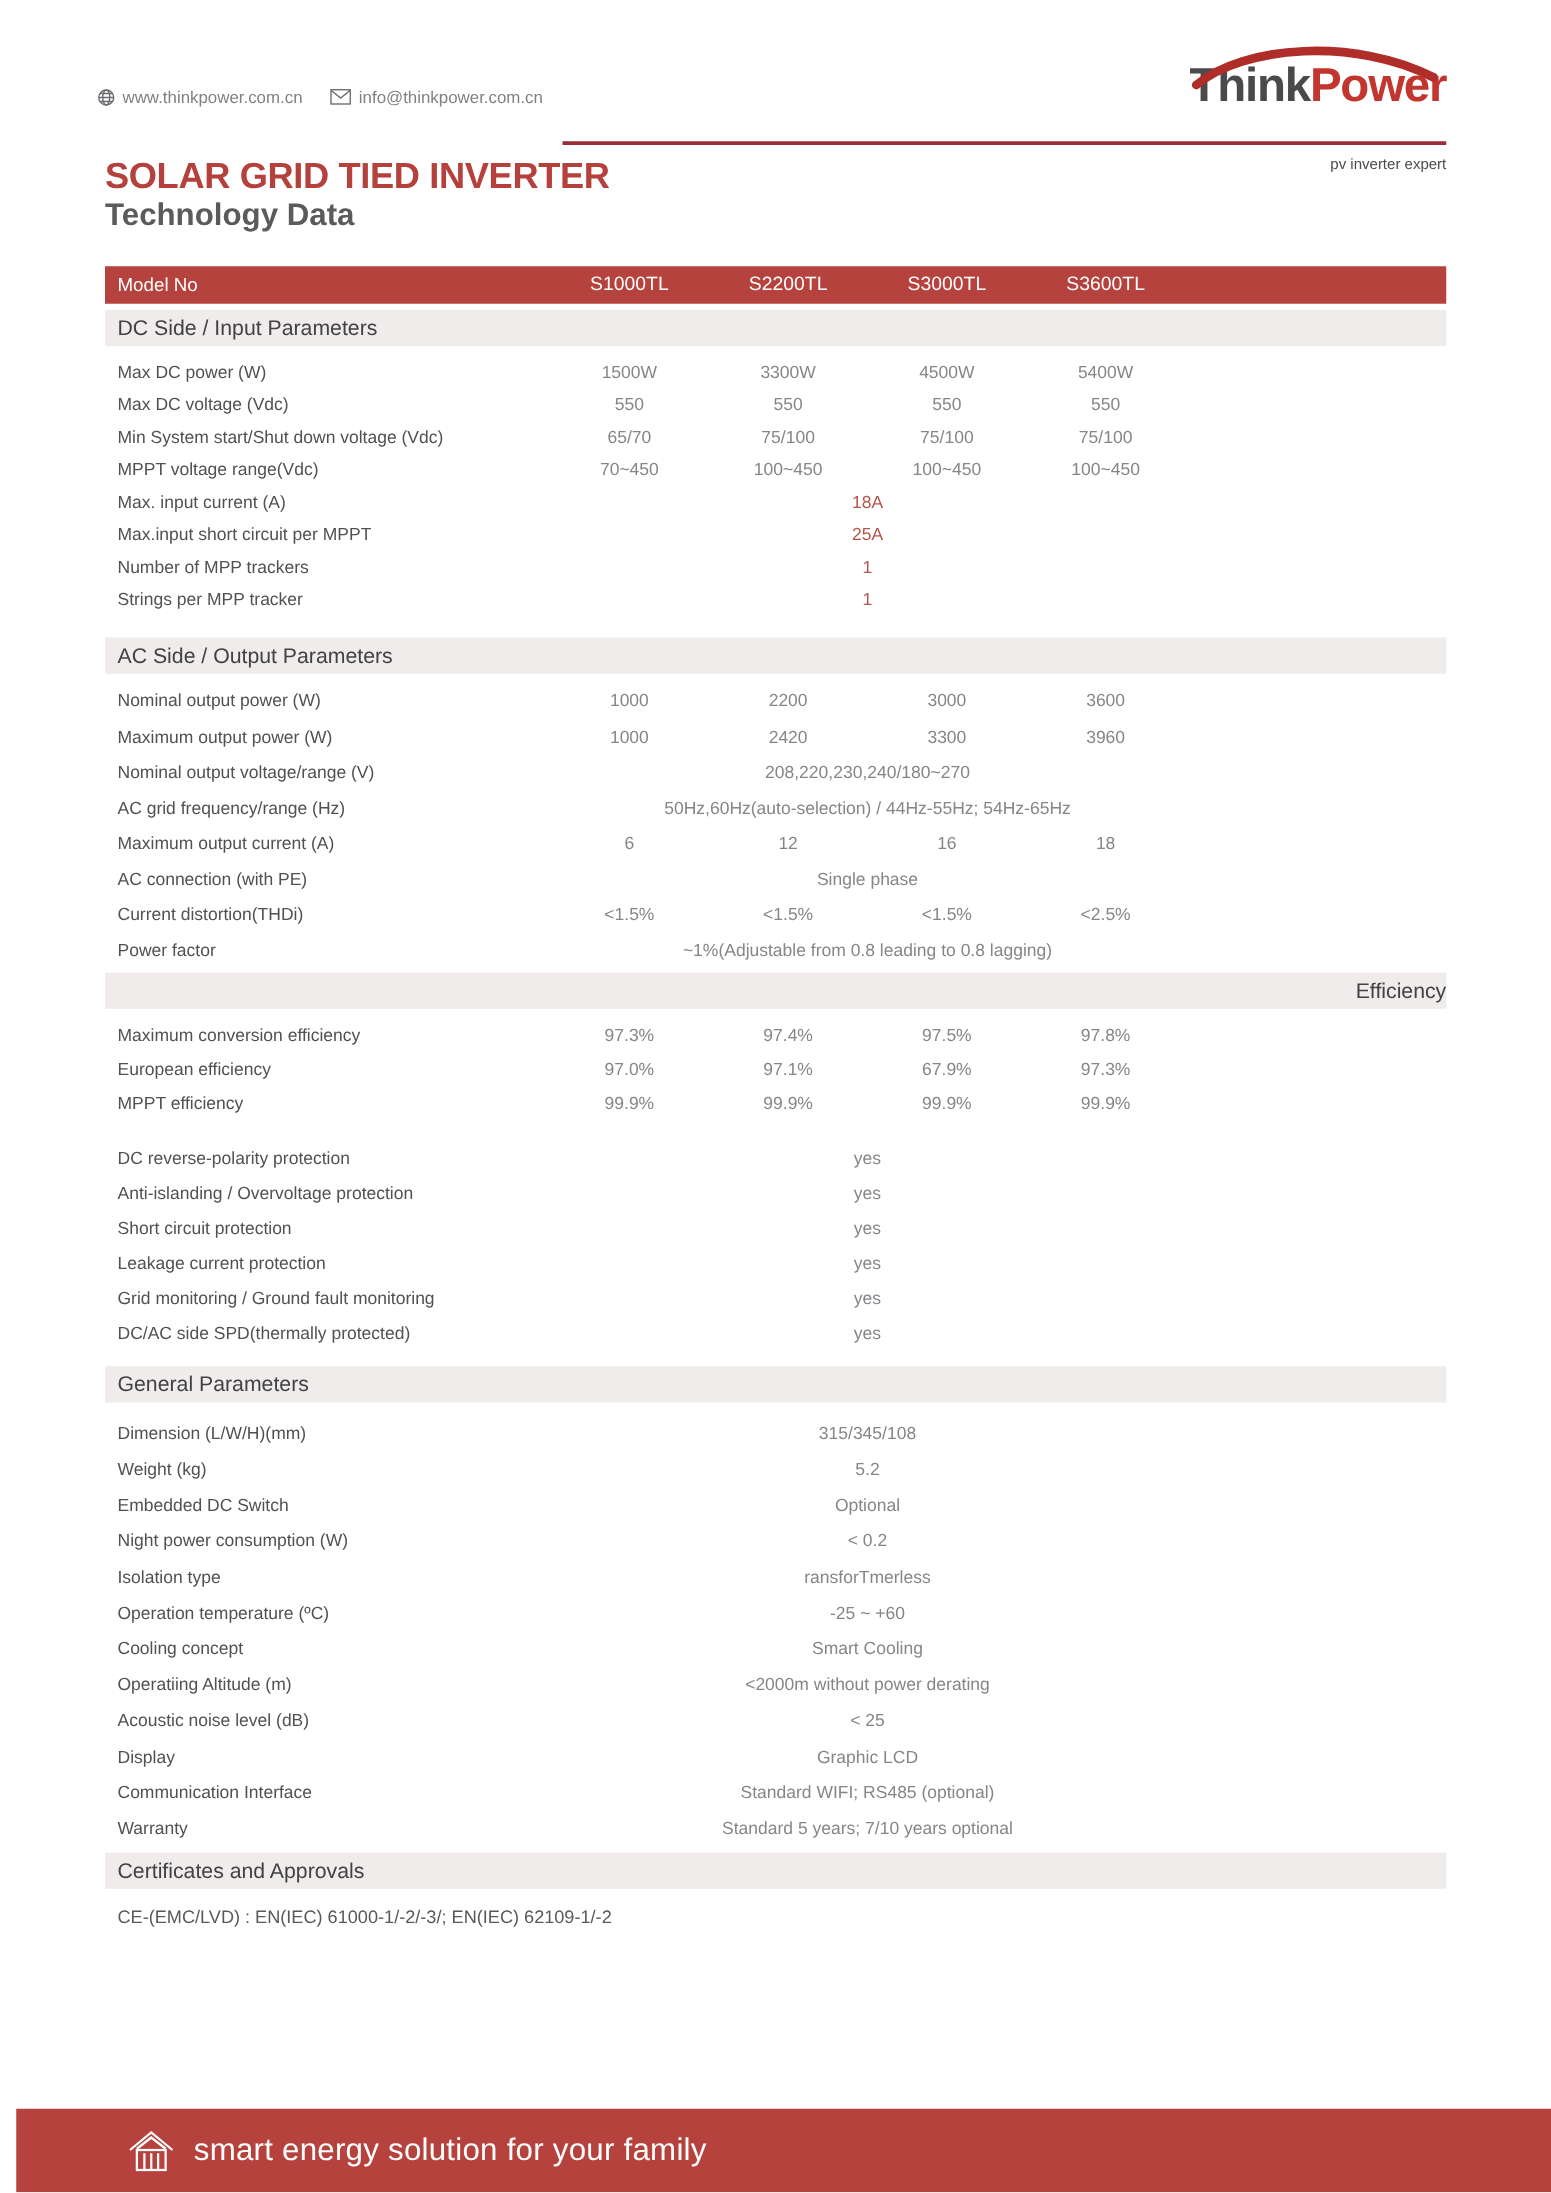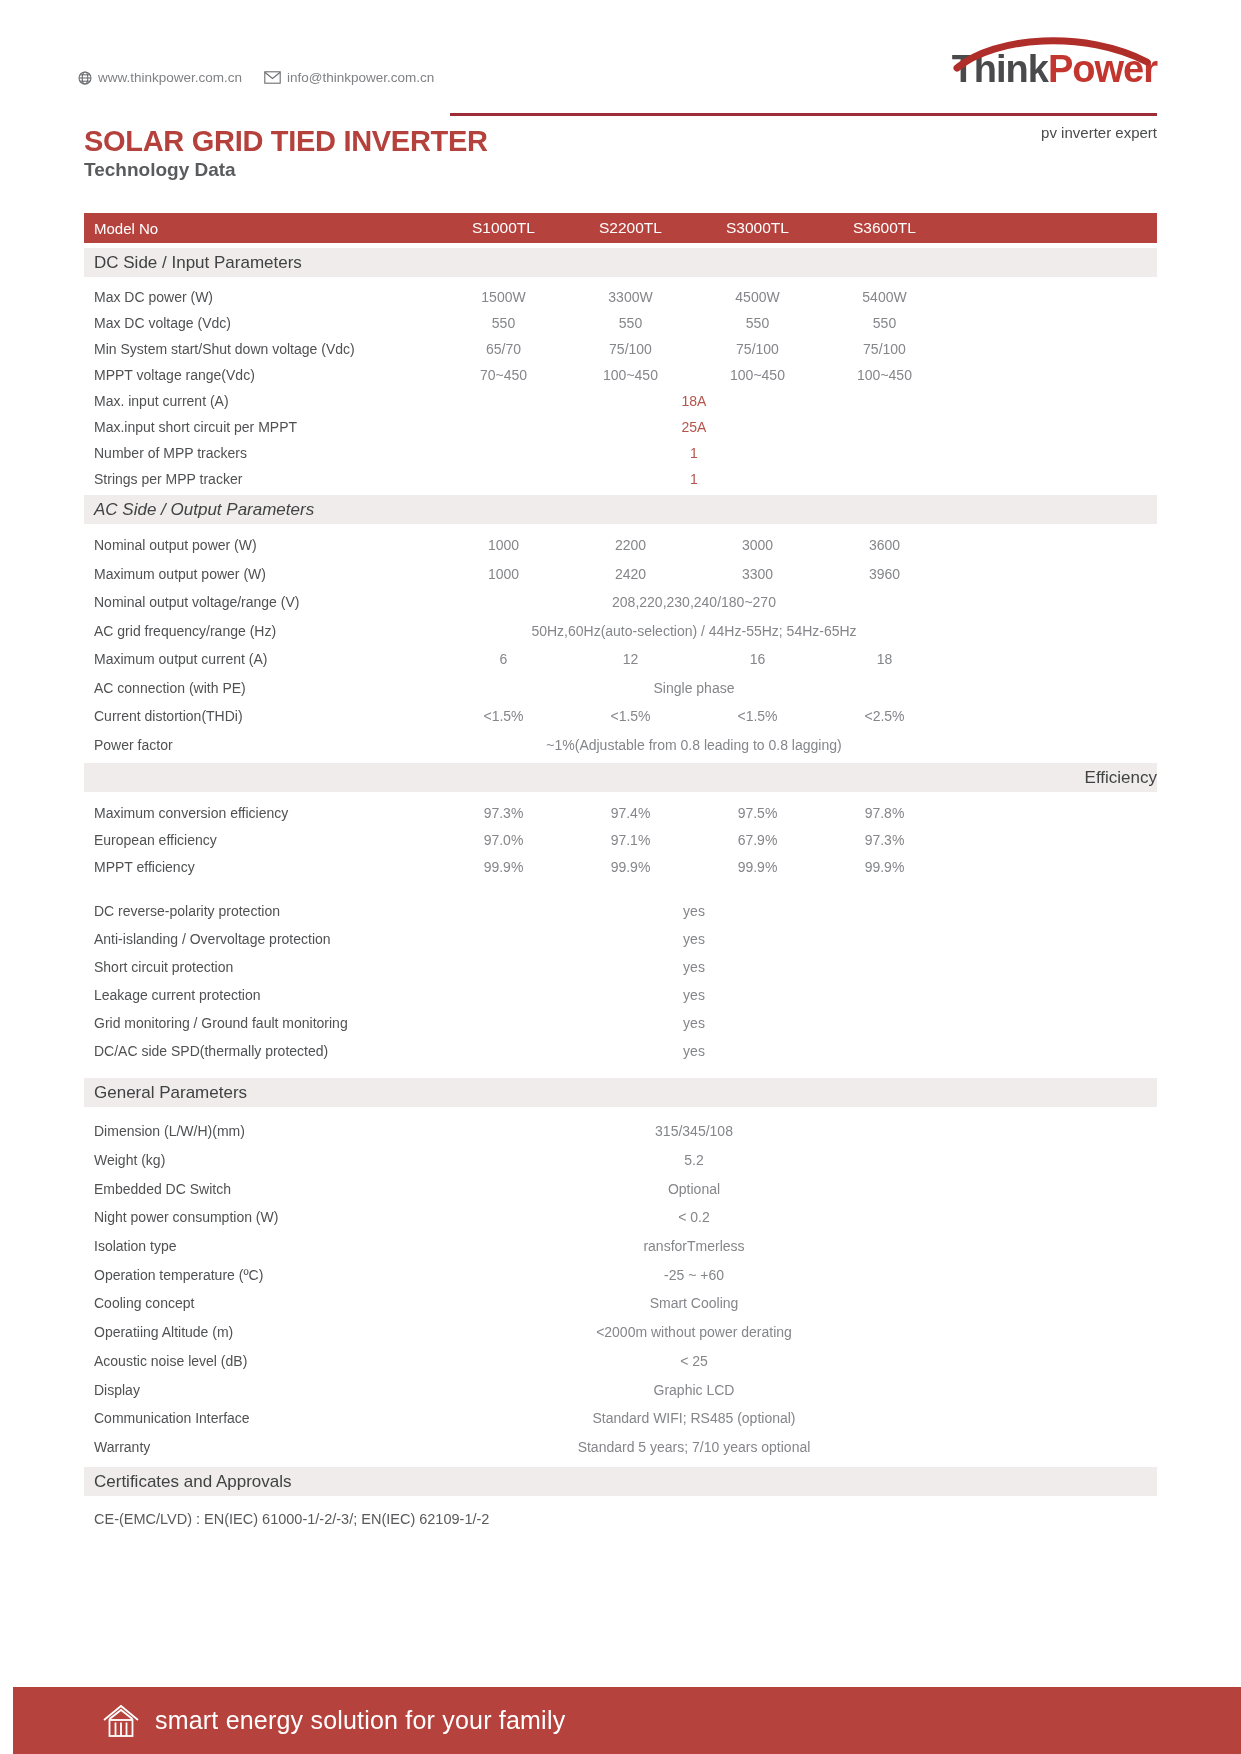--- a/index.html
+++ b/index.html
@@ -14,46 +14,46 @@
   .contact .grp + .grp { margin-left:14px; }
   .contact svg { display:block; }
 
   .logo { position:absolute; top:50px; right:84px; width:212px; text-align:right; }
   .logo .arc { position:absolute; top:-18px; left:2px; width:206px; height:40px; }
   .logo .word { font-size:38px; font-weight:700; letter-spacing:-1px; line-height:1; white-space:nowrap; }
   .logo .think { color:#4a4a4c; }
   .logo .power { color:#c2362f; }
 
   .redline { position:absolute; top:113px; left:450px; right:84px; height:3px; background:#9c2d36; }
-  .tagline { position:absolute; top:124px; right:84px; font-size:15px; color:#4a4b4d; }
+  .tagline { position:absolute; top:124px; right:84px; font-size:12px; color:#4a4b4d; }
 
   .title    { position:absolute; top:127px; left:84px; font-size:29px; font-weight:700;
               letter-spacing:-0.3px; color:#b5413c; line-height:1; }
-  .subtitle { position:absolute; top:160px; left:84px; font-size:19px; color:#5a5b5d; line-height:1; }
+  .subtitle { position:absolute; top:160px; left:84px; font-size:25px; color:#5a5b5d; line-height:1; }
 
   
   .spec-table { position:absolute; top:213px; left:84px; width:1073px; }
 
   .model-bar, .row { display:grid; grid-template-columns:356px 127px 127px 127px 127px 1fr; align-items:center; }
 
   .model-bar { height:30px; background:#b6423d; color:#ffffff; font-size:15px; }
   .model-bar .mlabel { padding-left:10px; }
   .model-bar .mname  { text-align:center; font-size:15.5px; }
 
   .band { height:29px; line-height:29px; background:#efeceb; color:#414244;
           font-size:17px; padding-left:10px; }
 
   .cell.label { padding-left:10px; font-size:14px; color:#505153; white-space:nowrap; }
   .cell.val   { text-align:center; font-size:14px; color:#85868a; }
   .cell.span-val { grid-column:2 / 6; text-align:center; font-size:14px; color:#85868a; }
   .cell.span-val.red { color:#b5544b; }
   .cell.label.full { grid-column:1 / 7; color:#58595b; font-size:14.5px; }
 
   .sec-0 .band { margin-top:5px; }  .sec-0 .rows { padding-top:7px; }  .sec-0 .row { height:26px; }
-  .sec-1 .band { margin-top:3px;font-style:italic; } .sec-1 .rows { padding-top:7px; }  .sec-1 .row { height:28.5px; }
+  .sec-1 .band { margin-top:18px; } .sec-1 .rows { padding-top:7px; }  .sec-1 .row { height:28.5px; }
   .sec-2 .band { margin-top:4px;text-align:right; }  .sec-2 .rows { padding-top:7px; }  .sec-2 .row { height:27px; }
   .sec-3 .band { margin-top:8px; }  .sec-3 .rows { padding-top:17px; } .sec-3 .row { height:28px; }
   .sec-4 .band { margin-top:13px; } .sec-4 .rows { padding-top:10px; } .sec-4 .row { height:28.7px; }
   .sec-5 .band { margin-top:6px; }  .sec-5 .rows { padding-top:10px; } .sec-5 .row { height:26px; }
 
   
   .footer { position:absolute; left:13px; bottom:0; width:100%; height:67px; background:#b6423d;
             display:flex; align-items:center; padding-left:88px; gap:14px; }
   .footer .ftext { color:#ffffff; font-size:25px; letter-spacing:0.2px; }
   .footer svg { display:block; }

